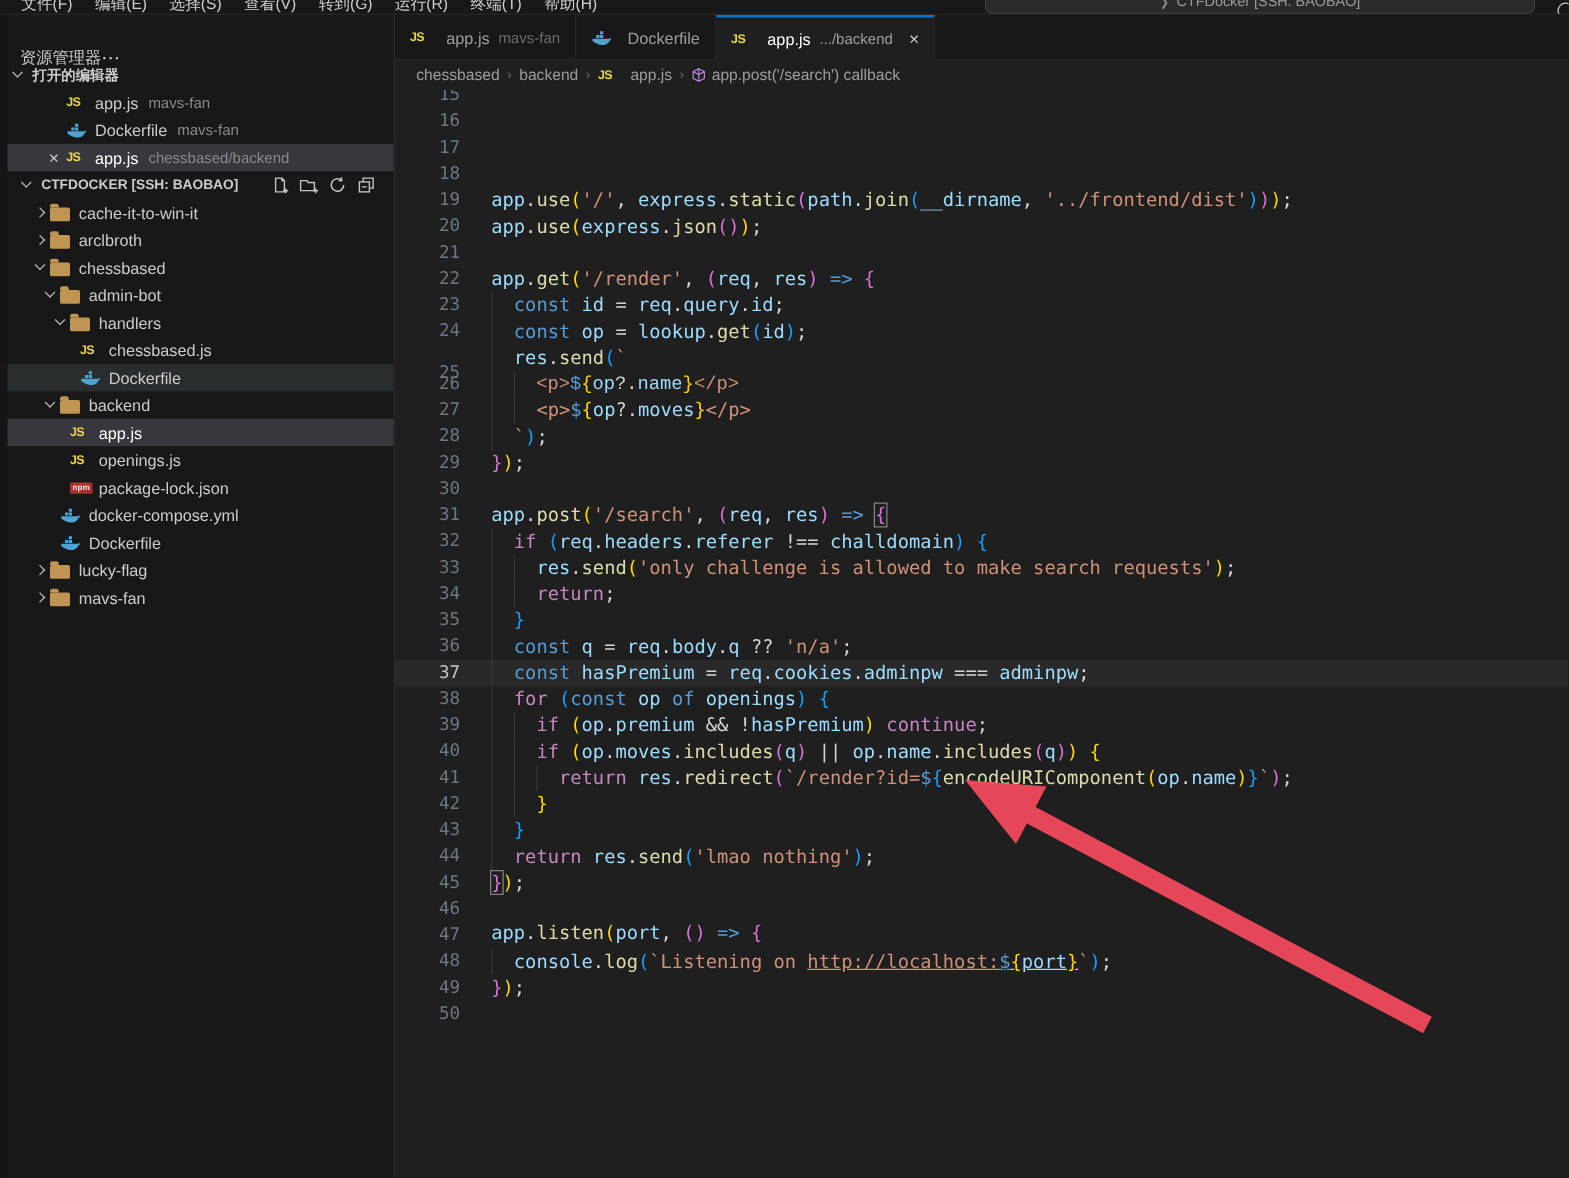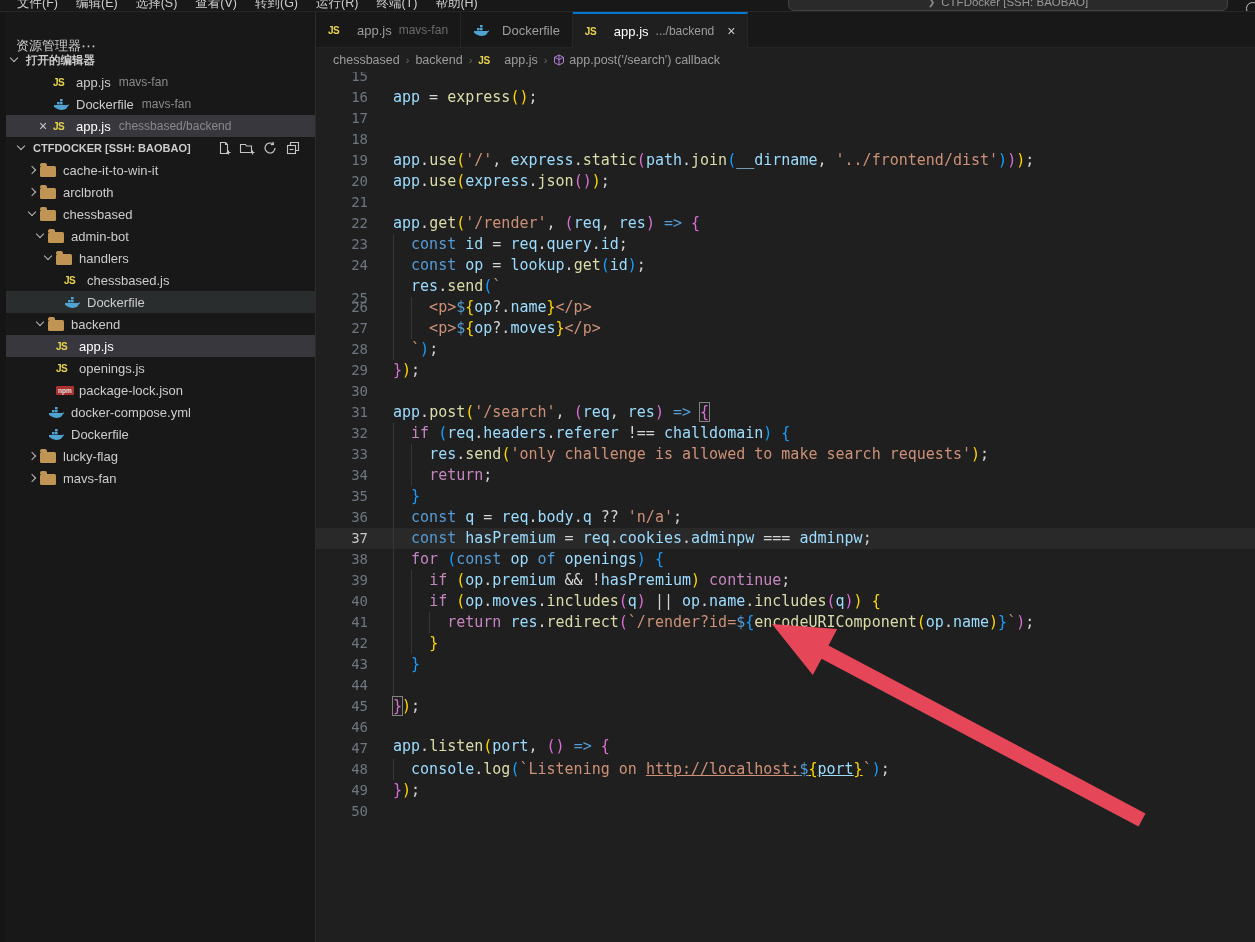--- a/index.html
+++ b/index.html
@@ -359,21 +359,20 @@
         <svg width="12" height="12" viewBox="0 0 12 12">
           <path d="M6 1l4.5 2.3v5.4L6 11 1.5 8.7V3.3z M6 1v4.6 M1.5 3.3L6 5.6l4.5-2.3 M6 11V5.6" fill="none" stroke="#b180d7" stroke-width="1"></path>
         </svg>
         <span>app.post('/search') callback</span>
       </span>
     </div>
   <div class="content">
       <div class="gutter-num" style="top: -6px;">15</div>
       <div class="codeline" style="top: -6px;"></div>
       <div class="gutter-num" style="top: 15px;">16</div>
-      <div class="codeline" style="top: 15px;"><span class="tk-vr">app</span><span class="tk-df"> = </span><span class="tk-fn">express</span><span class="tk-b0">()</span><span class="tk-df">;</span></div>
       <div class="gutter-num" style="top: 36px;">17</div>
       <div class="codeline" style="top: 36px;"></div>
       <div class="gutter-num" style="top: 57px;">18</div>
       <div class="gutter-num" style="top: 78px;">19</div>
       <div class="codeline" style="top: 78px;"><span class="tk-vr">app</span><span class="tk-df">.</span><span class="tk-fn">use</span><span class="tk-b0">(</span><span class="tk-st">'/'</span><span class="tk-df">, </span><span class="tk-vr">express</span><span class="tk-df">.</span><span class="tk-fn">static</span><span class="tk-b1">(</span><span class="tk-vr">path</span><span class="tk-df">.</span><span class="tk-fn">join</span><span class="tk-b2">(</span><span class="tk-vr">__dirname</span><span class="tk-df">, </span><span class="tk-st">'../frontend/dist'</span><span class="tk-b2">)</span><span class="tk-b1">)</span><span class="tk-b0">)</span><span class="tk-df">;</span></div>
       <div class="gutter-num" style="top: 99px;">20</div>
       <div class="codeline" style="top: 99px;"><span class="tk-vr">app</span><span class="tk-df">.</span><span class="tk-fn">use</span><span class="tk-b0">(</span><span class="tk-vr">express</span><span class="tk-df">.</span><span class="tk-fn">json</span><span class="tk-b1">()</span><span class="tk-b0">)</span><span class="tk-df">;</span></div>
       <div class="gutter-num" style="top: 120px;">21</div>
       <div class="codeline" style="top: 120px;"></div>
       <div class="gutter-num" style="top: 141px;">22</div>
@@ -383,21 +382,21 @@
       <div class="codeline" style="top: 162px;"><span class="tk-df">  </span><span class="tk-kb">const</span><span class="tk-df"> </span><span class="tk-vr">id</span><span class="tk-df"> = </span><span class="tk-vr">req</span><span class="tk-df">.</span><span class="tk-vr">query</span><span class="tk-df">.</span><span class="tk-vr">id</span><span class="tk-df">;</span></div>
       <div class="guide" style="top: 183px; left: 77px;"></div>
       <div class="gutter-num" style="top: 183px;">24</div>
       <div class="codeline" style="top: 183px;"><span class="tk-df">  </span><span class="tk-kb">const</span><span class="tk-df"> </span><span class="tk-vr">op</span><span class="tk-df"> = </span><span class="tk-vr">lookup</span><span class="tk-df">.</span><span class="tk-fn">get</span><span class="tk-b2">(</span><span class="tk-vr">id</span><span class="tk-b2">)</span><span class="tk-df">;</span></div>
       <div class="guide" style="top: 204px; left: 77px;"></div>
       <div class="gutter-num" style="top: 204px; margin-top: 12px;">25</div>
       <div class="codeline" style="top: 204px;"><span class="tk-df">  </span><span class="tk-vr">res</span><span class="tk-df">.</span><span class="tk-fn">send</span><span class="tk-b2">(</span><span class="tk-st">`</span></div>
       <div class="guide" style="top: 225px; left: 77px;"></div>
       <div class="guide" style="top: 225px; left: 95px;"></div>
       <div class="gutter-num" style="top: 225px;">26</div>
-      <div class="codeline" style="top: 225px;"><span class="tk-st">    &lt;p&gt;</span><span class="tk-kb">$</span><span class="tk-b0">{</span><span class="tk-vr">op</span><span class="tk-df">?.</span><span class="tk-vr">name</span><span class="tk-b0">}</span><span class="tk-st">&lt;/p&gt;</span></div>
+      <div class="codeline" style="top: 225px; font-family: Liberation Mono, monospace;"><span class="tk-st">    &lt;p&gt;</span><span class="tk-kb">$</span><span class="tk-b0">{</span><span class="tk-vr">op</span><span class="tk-df">?.</span><span class="tk-vr">name</span><span class="tk-b0">}</span><span class="tk-st">&lt;/p&gt;</span></div>
       <div class="guide" style="top: 246px; left: 77px;"></div>
       <div class="guide" style="top: 246px; left: 95px;"></div>
       <div class="gutter-num" style="top: 246px;">27</div>
       <div class="codeline" style="top: 246px;"><span class="tk-st">    &lt;p&gt;</span><span class="tk-kb">$</span><span class="tk-b0">{</span><span class="tk-vr">op</span><span class="tk-df">?.</span><span class="tk-vr">moves</span><span class="tk-b0">}</span><span class="tk-st">&lt;/p&gt;</span></div>
       <div class="guide" style="top: 267px; left: 77px;"></div>
       <div class="gutter-num" style="top: 267px;">28</div>
       <div class="codeline" style="top: 267px;"><span class="tk-df">  </span><span class="tk-st">`</span><span class="tk-b2">)</span><span class="tk-df">;</span></div>
       <div class="gutter-num" style="top: 288px;">29</div>
       <div class="codeline" style="top: 288px;"><span class="tk-b1">}</span><span class="tk-b0">)</span><span class="tk-df">;</span></div>
       <div class="gutter-num" style="top: 309px;">30</div>
@@ -443,20 +442,21 @@
       <div class="codeline" style="top: 540px;"><span class="tk-df">      </span><span class="tk-kw">return</span><span class="tk-df"> </span><span class="tk-vr">res</span><span class="tk-df">.</span><span class="tk-fn">redirect</span><span class="tk-b1">(</span><span class="tk-st">`/render?id=</span><span class="tk-kb">$</span><span class="tk-b2">{</span><span class="tk-fn">encodeURIComponent</span><span class="tk-b0">(</span><span class="tk-vr">op</span><span class="tk-df">.</span><span class="tk-vr">name</span><span class="tk-b0">)</span><span class="tk-b2">}</span><span class="tk-st">`</span><span class="tk-b1">)</span><span class="tk-df">;</span></div>
       <div class="guide" style="top: 561px; left: 77px;"></div>
       <div class="guide" style="top: 561px; left: 95px;"></div>
       <div class="gutter-num" style="top: 561px;">42</div>
       <div class="codeline" style="top: 561px;"><span class="tk-df">    </span><span class="tk-b0">}</span></div>
       <div class="guide" style="top: 582px; left: 77px;"></div>
       <div class="gutter-num" style="top: 582px;">43</div>
       <div class="codeline" style="top: 582px;"><span class="tk-df">  </span><span class="tk-b2">}</span></div>
       <div class="guide" style="top: 603px; left: 77px;"></div>
       <div class="gutter-num" style="top: 603px;">44</div>
+      <div class="codeline" style="top: 603px;"><span class="tk-df">  </span><span class="tk-kw">return</span><span class="tk-df"> </span><span class="tk-vr">res</span><span class="tk-df">.</span><span class="tk-fn">send</span><span class="tk-b2">(</span><span class="tk-st">'lmao nothing'</span><span class="tk-b2">)</span><span class="tk-df">;</span></div>
       <div class="gutter-num" style="top: 624px;">45</div>
       <div class="codeline" style="top: 624px;"><span class="tk-b1m">}</span><span class="tk-b0">)</span><span class="tk-df">;</span></div>
       <div class="gutter-num" style="top: 645px;">46</div>
       <div class="codeline" style="top: 645px;"></div>
       <div class="gutter-num" style="top: 666px;">47</div>
       <div class="codeline" style="top: 664px;"><span class="tk-vr">app</span><span class="tk-df">.</span><span class="tk-fn">listen</span><span class="tk-b0">(</span><span class="tk-vr">port</span><span class="tk-df">, </span><span class="tk-b1">()</span><span class="tk-df"> </span><span class="tk-kb">=&gt;</span><span class="tk-df"> </span><span class="tk-b1">{</span></div>
       <div class="guide" style="top: 687px; left: 77px;"></div>
       <div class="gutter-num" style="top: 687px;">48</div>
       <div class="codeline" style="top: 687px;"><span class="tk-df">  </span><span class="tk-vr">console</span><span class="tk-df">.</span><span class="tk-fn">log</span><span class="tk-b2">(</span><span class="tk-st">`Listening on </span><span class="tk-stu">http://localhost:</span><span class="tk-kbu">$</span><span class="tk-b0u">{</span><span class="tk-vru">port</span><span class="tk-b0u">}</span><span class="tk-st">`</span><span class="tk-b2">)</span><span class="tk-df">;</span></div>
       <div class="gutter-num" style="top: 708px;">49</div>

